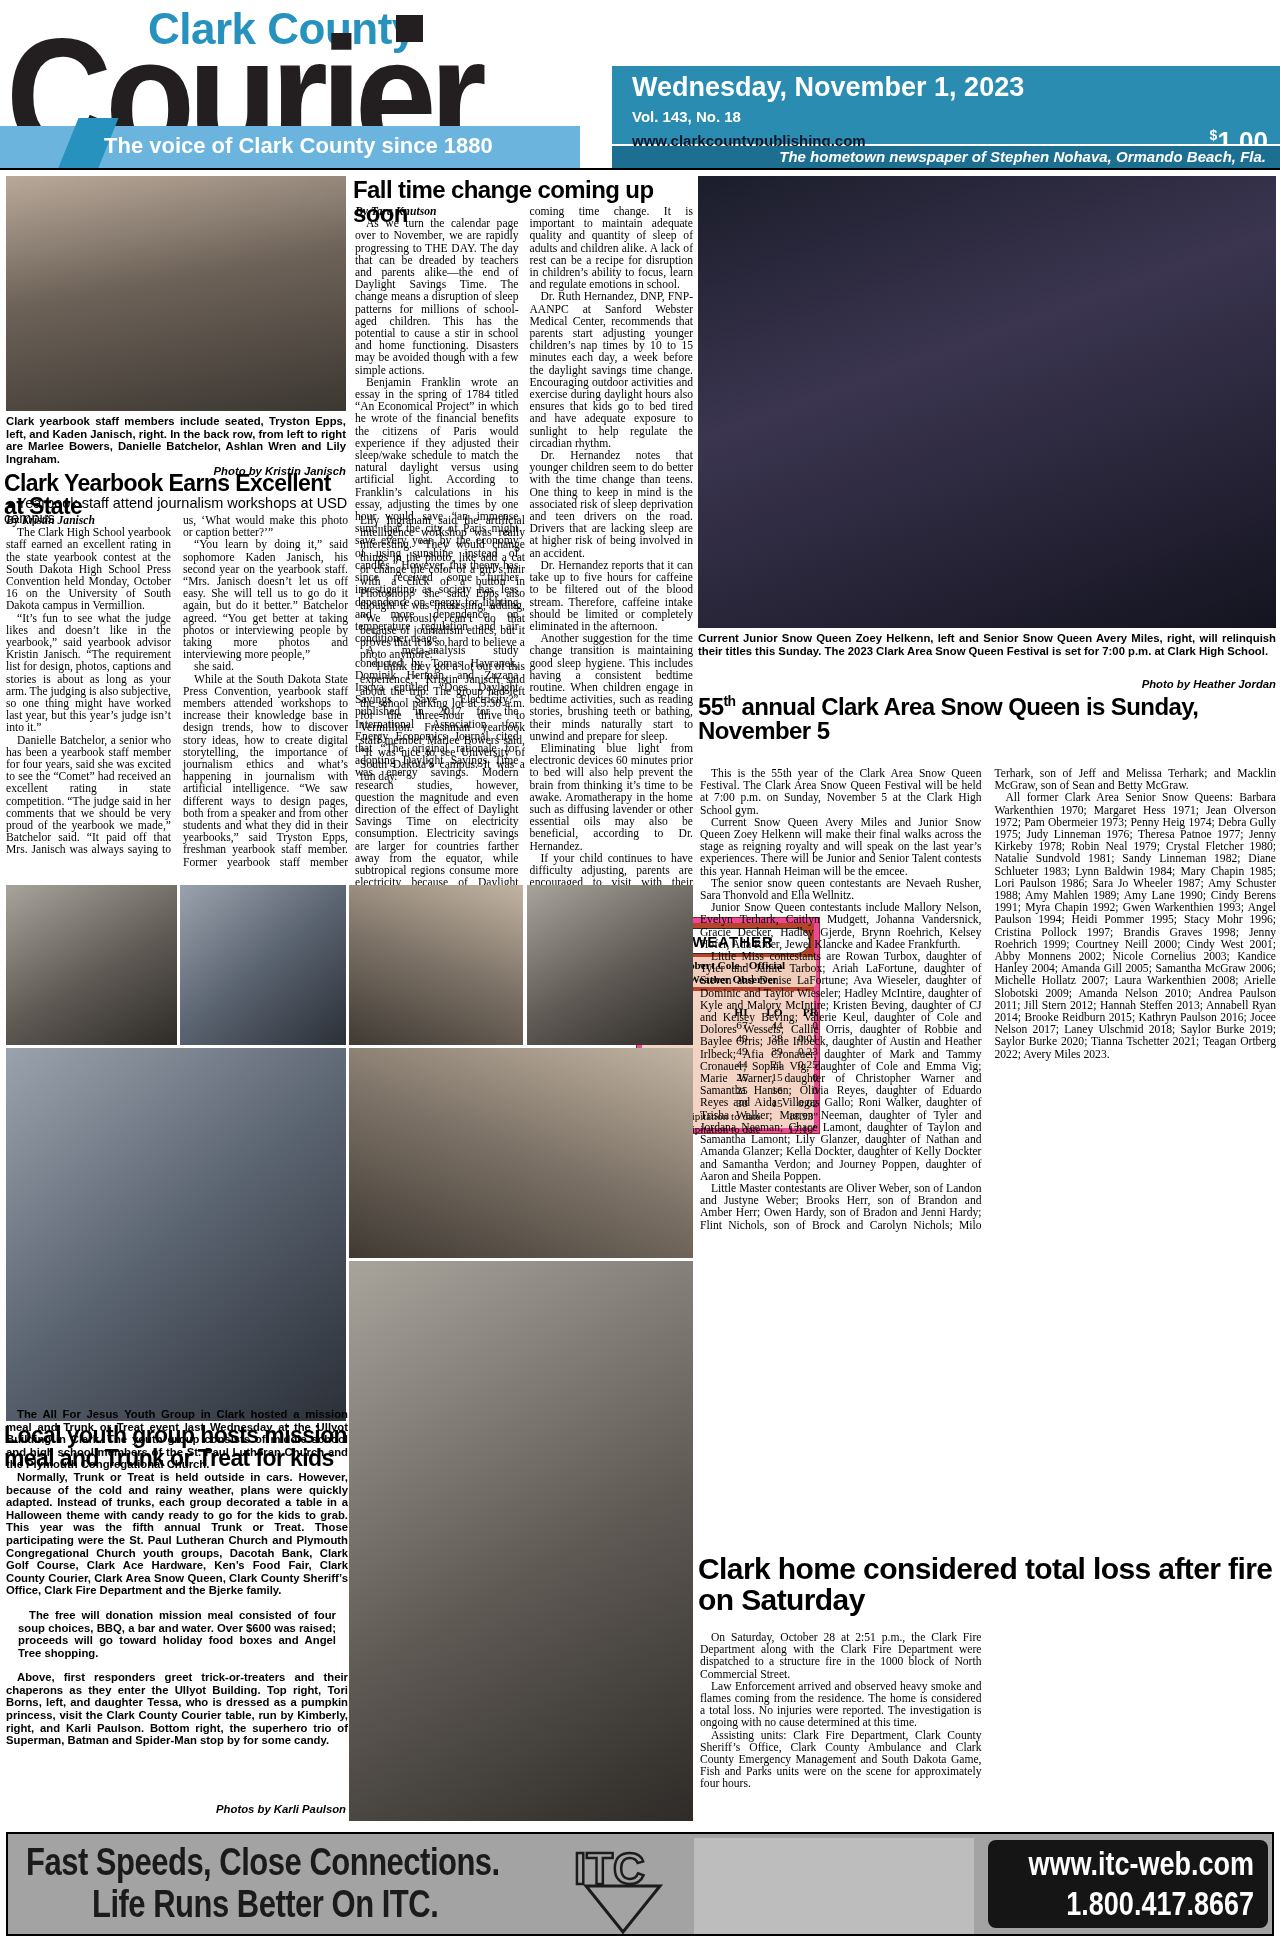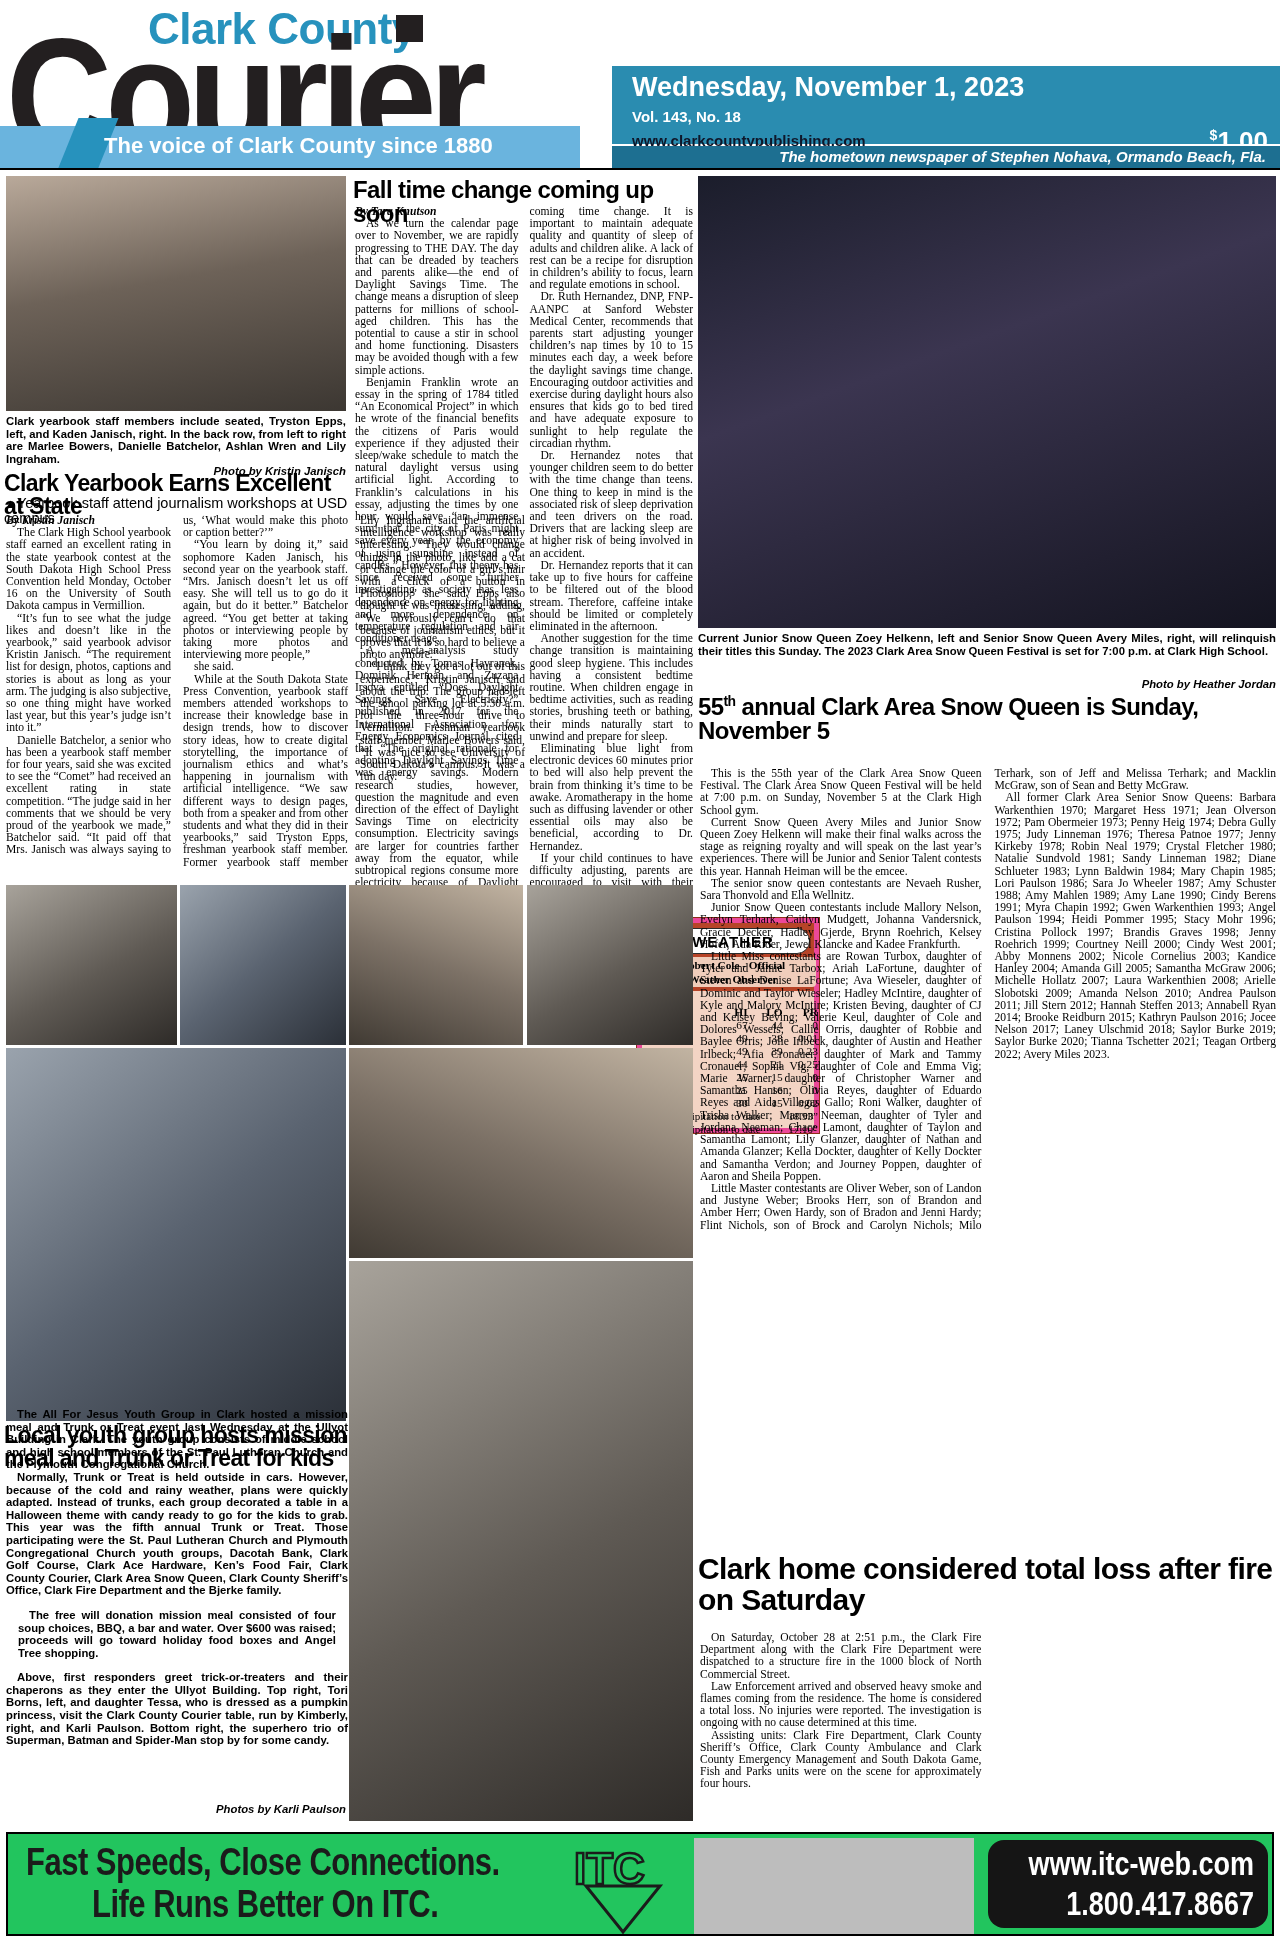--- a/index.html
+++ b/index.html
@@ -169,35 +169,35 @@
   #tt-credit { position:absolute; left:6px; top:1803px; width:340px; }
 
   
   #fire-headline { position:absolute; left:698px; top:1554px; width:578px; font-size:30px; }
   #fire-body { position:absolute; left:700px; top:1632px; width:576px; height:190px;
                column-count:2; column-gap:13px; }
 
   
   #itc-ad {
     position:absolute; left:6px; top:1832px; width:1268px; height:104px;
-    border:2px solid #000; background:#22c55e; overflow:hidden;
+    border:2px solid #000; background:#a3a3a3; overflow:hidden;
   }
   #itc-line1 { position:absolute; left:18px; top:6px;
     font-family:"Liberation Sans", sans-serif; font-weight:bold; font-size:31px;
     color:#1b1b1b; letter-spacing:-0.5px; white-space:nowrap;
     transform:scaleY(1.25); transform-origin:left top; }
   #itc-line2 { position:absolute; left:84px; top:48px;
     font-family:"Liberation Sans", sans-serif; font-weight:bold; font-size:31px;
     color:#1b1b1b; letter-spacing:-0.5px; white-space:nowrap;
     transform:scaleY(1.25); transform-origin:left top; }
   #itc-logo { position:absolute; left:560px; top:4px; width:110px; height:96px; }
   #itc-photo { position:absolute; left:686px; top:4px; width:280px; height:96px; background:#bdbdbd; }
   #itc-contact {
     position:absolute; left:980px; top:6px; width:280px; height:88px;
-    background:#151515; border-radius:16px;
+    background:#151515; border-radius:8px;
   }
   #itc-url { position:absolute; right:14px; top:6px;
     font-family:"Liberation Sans", sans-serif; font-weight:bold; font-size:27px;
     color:#fff; white-space:nowrap; transform:scaleY(1.2); transform-origin:right top; }
   #itc-phone { position:absolute; right:14px; top:46px;
     font-family:"Liberation Sans", sans-serif; font-weight:bold; font-size:27px;
     color:#fff; white-space:nowrap; transform:scaleY(1.2); transform-origin:right top; }
 
   
   .tri { font-size:13px; }

